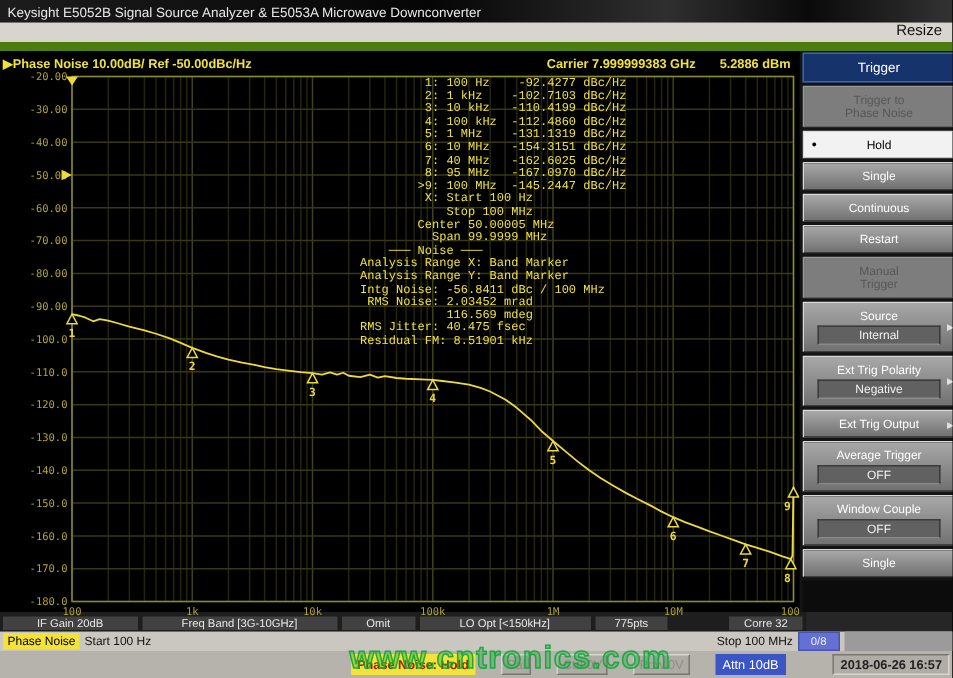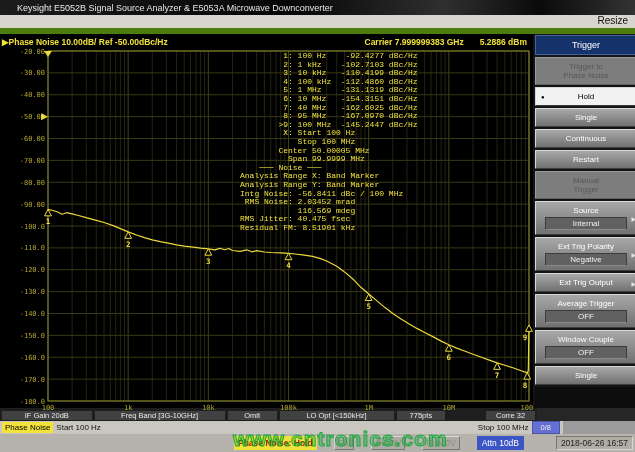--- a/index.html
+++ b/index.html
@@ -1,21 +1,21 @@
 <!DOCTYPE html>
 <html><head>
 <meta charset="utf-8">
 <style>
   html,body{margin:0;padding:0;background:#000;}
   body{width:635px;height:452px;overflow:hidden;font-family:"Liberation Sans",sans-serif;position:relative;}
   .window{width:635px;height:452px;display:flex;flex-direction:column;position:relative;background:#000;}
 
   
   .titlebar{height:15px;background:linear-gradient(90deg,#1c1c1c 0%,#050505 45%,#2f2f2f 70%,#0a0a0a 85%,#333 100%);
-    color:#e8e8e8;font-size:9px;display:flex;align-items:center;padding:0 17px;flex:0 0 auto;}
+    color:#e8e8e8;font-size:9px;display:flex;align-items:center;padding:0 5px;flex:0 0 auto;}
   .menubar{height:13px;background:#d8d5cf;border-bottom:6px solid #4d7c0f;font-size:10px;color:#111;
     display:flex;justify-content:flex-end;align-items:flex-start;padding:0 7px;flex:0 0 auto;}
 
   .main{flex:1 1 auto;display:flex;min-height:0;}
 
   
   .screen{width:533px;flex:0 0 533px;background:#000;display:flex;flex-direction:column;position:relative;}
   .pn-header{height:13px;flex:0 0 13px;display:flex;align-items:center;color:#f0e23c;
     font-size:8.5px;font-weight:bold;padding:1px 6px 0 2px;white-space:nowrap;}
   .pn-header .sp{flex:1;}
@@ -53,21 +53,21 @@
   .counter-badge{background:#6470d4;color:#efefef;font-size:7.5px;padding:1px 8px;margin:0 3px;border:1px solid #4a55a8;}
   .sweep-filler{width:72px;flex:0 0 72px;background:#9b9b9b;height:100%;}
 
   .bottom-row{height:18px;flex:0 0 18px;background:#b6b3ad;display:flex;align-items:center;font-size:8.5px;
     padding-left:234px;gap:17px;color:#111;}
   .mode-chip{background:#f2e23a;color:#a42000;font-weight:bold;padding:2px 4px;white-space:nowrap;}
   .dis-chip{background:#aeaba5;color:#8f8c85;border:1px solid;border-color:#d8d5cf #7a7772 #7a7772 #d8d5cf;
     padding:1px 3px;white-space:nowrap;}
   .attn-chip{background:#3b54c6;color:#fff;padding:2px 5px;white-space:nowrap;}
   .datetime{margin-left:auto;margin-right:2px;border:1px solid;border-color:#7a7772 #d8d5cf #d8d5cf #7a7772;
-    padding:1px 4px;color:#222;background:#b0ada7;white-space:nowrap;}
+    padding:1px 4px;color:#222;background:#b0ada7;white-space:nowrap;font-weight:bold;}
 
   .watermark{position:absolute;left:233px;bottom:1px;z-index:50;pointer-events:none;
     font-size:21px;font-weight:bold;letter-spacing:1px;
     color:rgba(25,175,63,0.38);-webkit-text-stroke:1px rgba(18,165,55,0.9);}
 </style>
 </head>
 <body>
 
 <div class="window">
 

